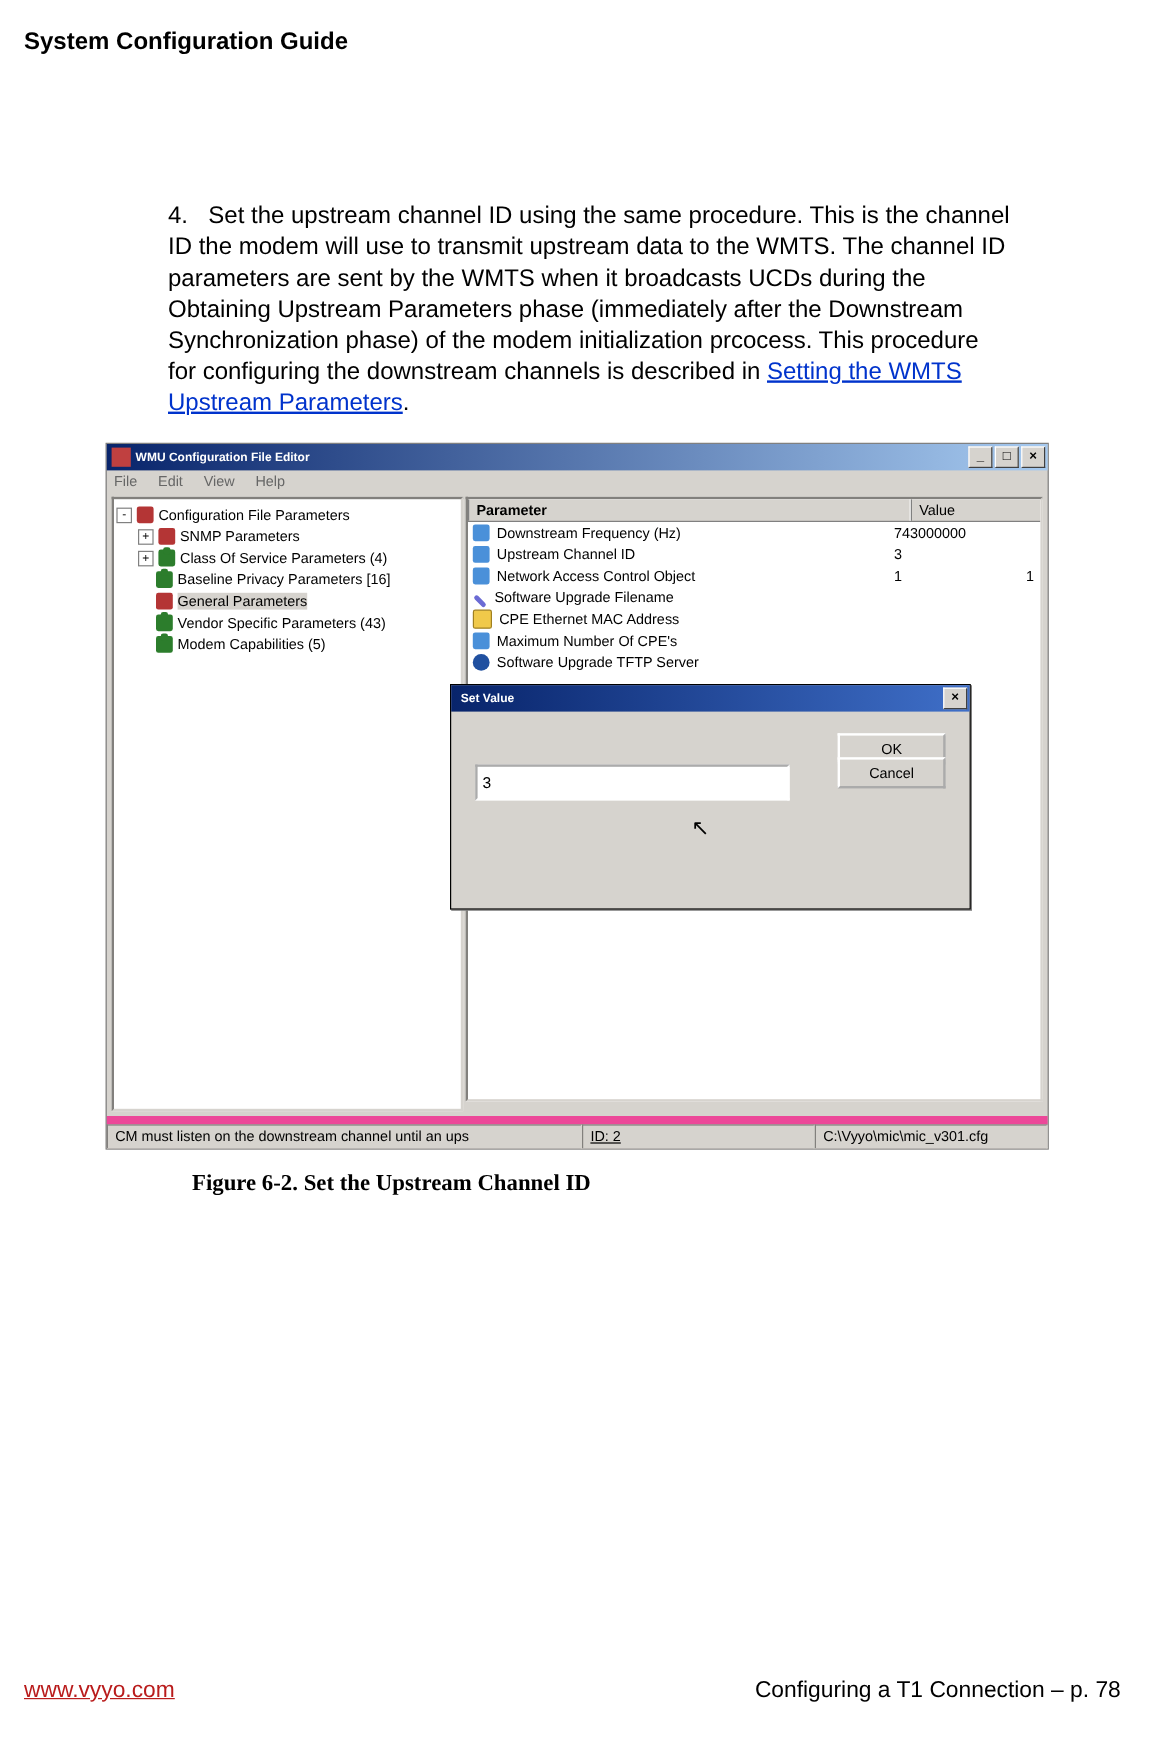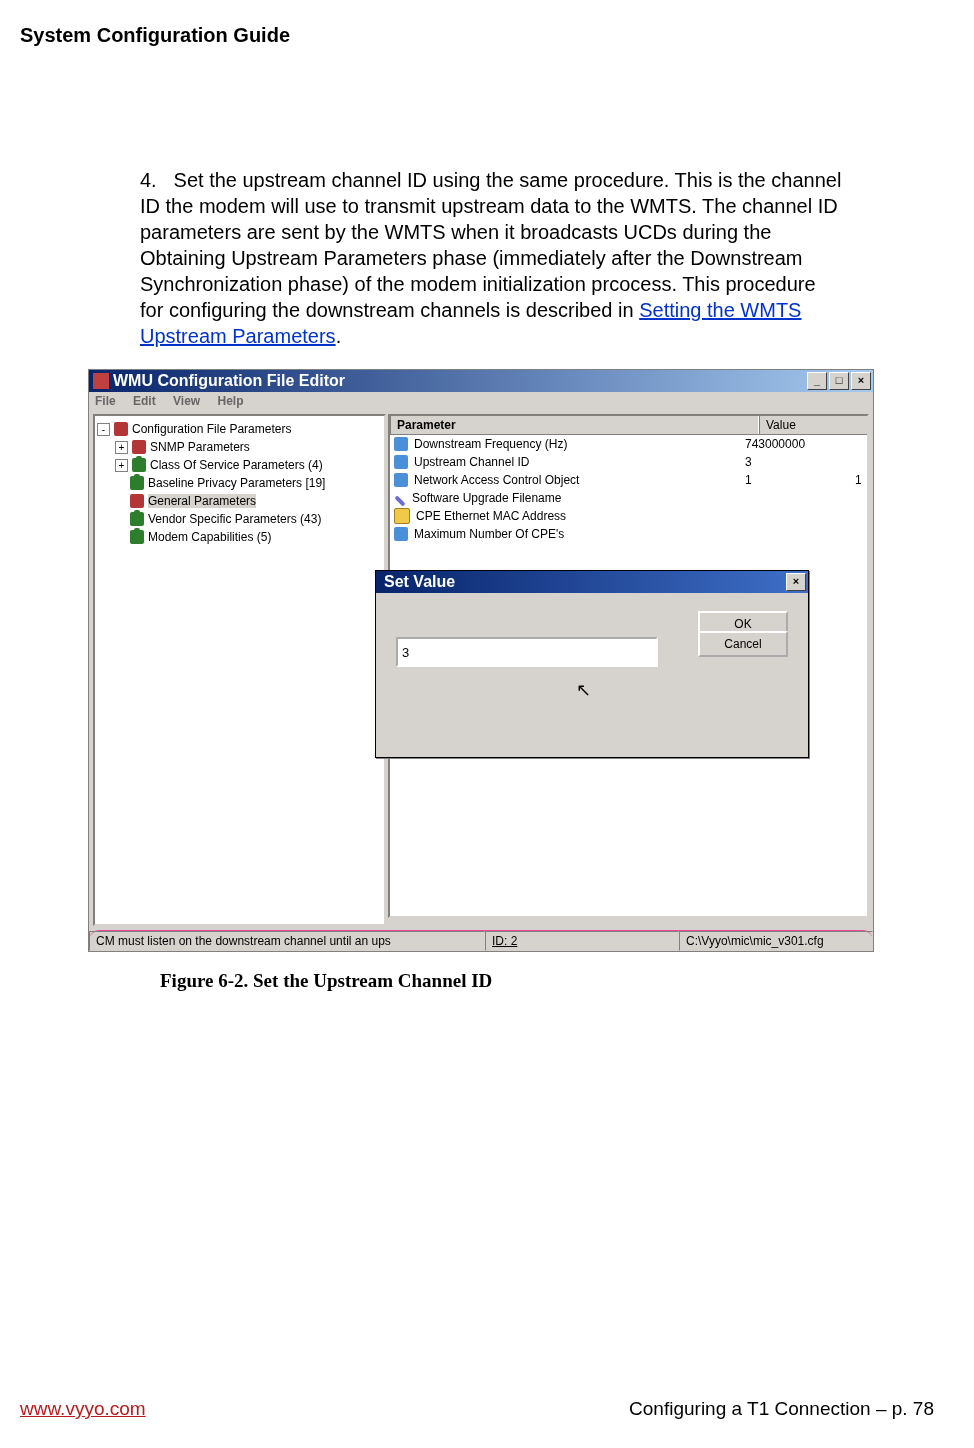--- a/index.html
+++ b/index.html
@@ -5,25 +5,25 @@
   body { margin: 0; padding: 0; font-family: Arial, Helvetica, sans-serif; font-size: 16px; color: #000; background: #fff; }
   .page { width: 974px; height: 1448px; margin: 0 auto; position: relative; box-sizing: border-box; padding: 20px 40px 20px 20px; }
   .header { font-weight: bold; font-size: 20px; margin-top: 4px; }
   .body-text { margin: 120px 90px 20px 120px; font-size: 20px; line-height: 1.3; }
   .num { display: inline-block; width: 28px; }
   .link { color: #0033cc; text-decoration: underline; }
   .screenshot { margin: 10px 60px 0 68px; }
   .win { border: 1px solid #808080; background: #d6d3ce; font-family: Tahoma, Arial, sans-serif; font-size: 13px; }
   .titlebar { display: flex; align-items: center; height: 22px; background: linear-gradient(to right, #08246b, #a6caf0); color: #fff; padding-left: 4px; }
   .titlebar-icon { width: 16px; height: 16px; background: #c04040; margin-right: 4px; }
-  .titlebar-text { flex: 1; font-weight: bold; font-size: 16px; }
+  .titlebar-text { flex: 1; font-weight: bold; font-size: 10px; }
   .winctrls { display: flex; margin-right: 2px; }
   .winctrl { width: 18px; height: 16px; background: #d6d3ce; border: 1px solid #fff; border-right-color: #404040; border-bottom-color: #404040; margin-left: 2px; font-size: 11px; text-align: center; line-height: 14px; font-weight: bold; color: #000; }
   .menubar { padding: 2px 6px; font-size: 12px; color: #666; }
-  .menubar span { margin-right: 14px; font-weight: bold; }
+  .menubar span { margin-right: 14px; }
   .client { display: flex; padding: 4px; gap: 2px; }
   .tree { flex: 0 0 285px; background: #fff; border: 2px inset #d6d3ce; height: 500px; padding: 4px 2px; }
   .tree-row { display: flex; align-items: center; height: 18px; font-size: 12px; white-space: nowrap; }
   .tree-ind { display:inline-block; }
   .tree-tgl { width: 11px; height: 11px; border: 1px solid #808080; display: inline-flex; align-items: center; justify-content: center; font-size: 10px; line-height: 9px; margin-right: 2px; background:#fff; color:#000;}
   .tree-icon { width: 14px; height: 14px; margin: 0 4px 0 2px; display:inline-block; }
   .ic-red { background: #b43535; border-radius: 2px; }
   .ic-green { background: #2c7d2c; border-radius: 2px; position: relative; }
   .ic-green::before { content:""; position:absolute; left:4px; top:-2px; width:6px; height:6px; background:#2c7d2c; border-radius:2px;}
   .tree-sel { background: #d6d3ce; }
@@ -36,21 +36,21 @@
   .grow { display: flex; align-items: center; height: 18px; }
   .gc1 { flex: 0 0 355px; display: flex; align-items: center; }
   .gc2 { flex: 0 0 110px; }
   .gc3 { flex: 1; }
   .gi { width: 14px; height: 14px; margin: 0 6px 0 4px; display:inline-block; border-radius:2px; }
   .ic-blue { background: #4a90d9; }
   .ic-pen  { background: #6b6bd4; transform: rotate(45deg); width:12px; height:4px; margin-top:5px; }
   .ic-card { background: #f0c94a; border:1px solid #a08020; }
   .ic-blue2 { background: #4a90d9; }
   .ic-globe { background: #2050a0; border-radius: 50%; }
-  .statusbar { display: flex; border-top: 1px solid #ec4899; font-size: 12px; border-radius: 10px; }
+  .statusbar { display: flex; border-top: 7px solid #ec4899; font-size: 12px; }
   .sb { padding: 2px 6px; border: 1px inset #d6d3ce; }
   .sb1 { flex: 0 0 382px; white-space: nowrap; overflow:hidden; }
   .sb2 { flex: 0 0 180px; text-decoration: underline; }
   .sb3 { flex: 1; }
 
   .dialog { position: absolute; left: 286px; top: 200px; width: 432px; border: 1px solid #000; background: #d6d3ce; box-shadow: 1px 1px 0 #808080; }
   .dialog .titlebar { background: linear-gradient(to right, #08246b, #3f6fc8); gap: 36px; }
   .dlg-body { padding: 18px 14px 16px 14px; position: relative; height: 130px; }
   .dlg-input { position: absolute; left: 20px; top: 44px; width: 250px; height: 22px; border: 2px inset #fff; background:#fff; padding: 2px 4px; font-size: 13px; }
   .dlg-btn { position: absolute; right: 20px; width: 90px; height: 26px; border: 2px outset #fff; background:#d6d3ce; font-size:12px; }
@@ -111,21 +111,21 @@
           </div>
           <div class="tree-row">
             <span class="tree-ind" style="width:18px;"></span>
             <span class="tree-tgl">+</span>
             <span class="tree-icon ic-green"></span>
             <span>Class Of Service Parameters (4)</span>
           </div>
           <div class="tree-row">
             <span class="tree-ind" style="width:31px;"></span>
             <span class="tree-icon ic-green"></span>
-            <span>Baseline Privacy Parameters [19]</span>
+            <span>Baseline Privacy Parameters [16]</span>
           </div>
           <div class="tree-row">
             <span class="tree-ind" style="width:31px;"></span>
             <span class="tree-icon ic-red"></span>
             <span class="tree-sel">General Parameters</span>
           </div>
           <div class="tree-row">
             <span class="tree-ind" style="width:31px;"></span>
             <span class="tree-icon ic-green"></span>
             <span>Vendor Specific Parameters (43)</span>
@@ -181,20 +181,28 @@
                   <span class="gi ic-card"></span>
                   <span>CPE Ethernet MAC Address</span>
                 </div>
               <div class="gc2"></div>
               <div class="gc3"></div>
             </div>
             <div class="grow">
               <div class="gc1">
                   <span class="gi ic-blue2"></span>
                   <span>Maximum Number Of CPE's</span>
+                </div>
+              <div class="gc2"></div>
+              <div class="gc3"></div>
+            </div>
+            <div class="grow">
+              <div class="gc1">
+                  <span class="gi ic-globe"></span>
+                  <span>Software Upgrade TFTP Server</span>
                 </div>
               <div class="gc2"></div>
               <div class="gc3"></div>
             </div>
           </div>
         </div>
       </div>
 
       <div class="statusbar">
         <div class="sb sb1">CM must listen on the downstream channel until an ups</div>

